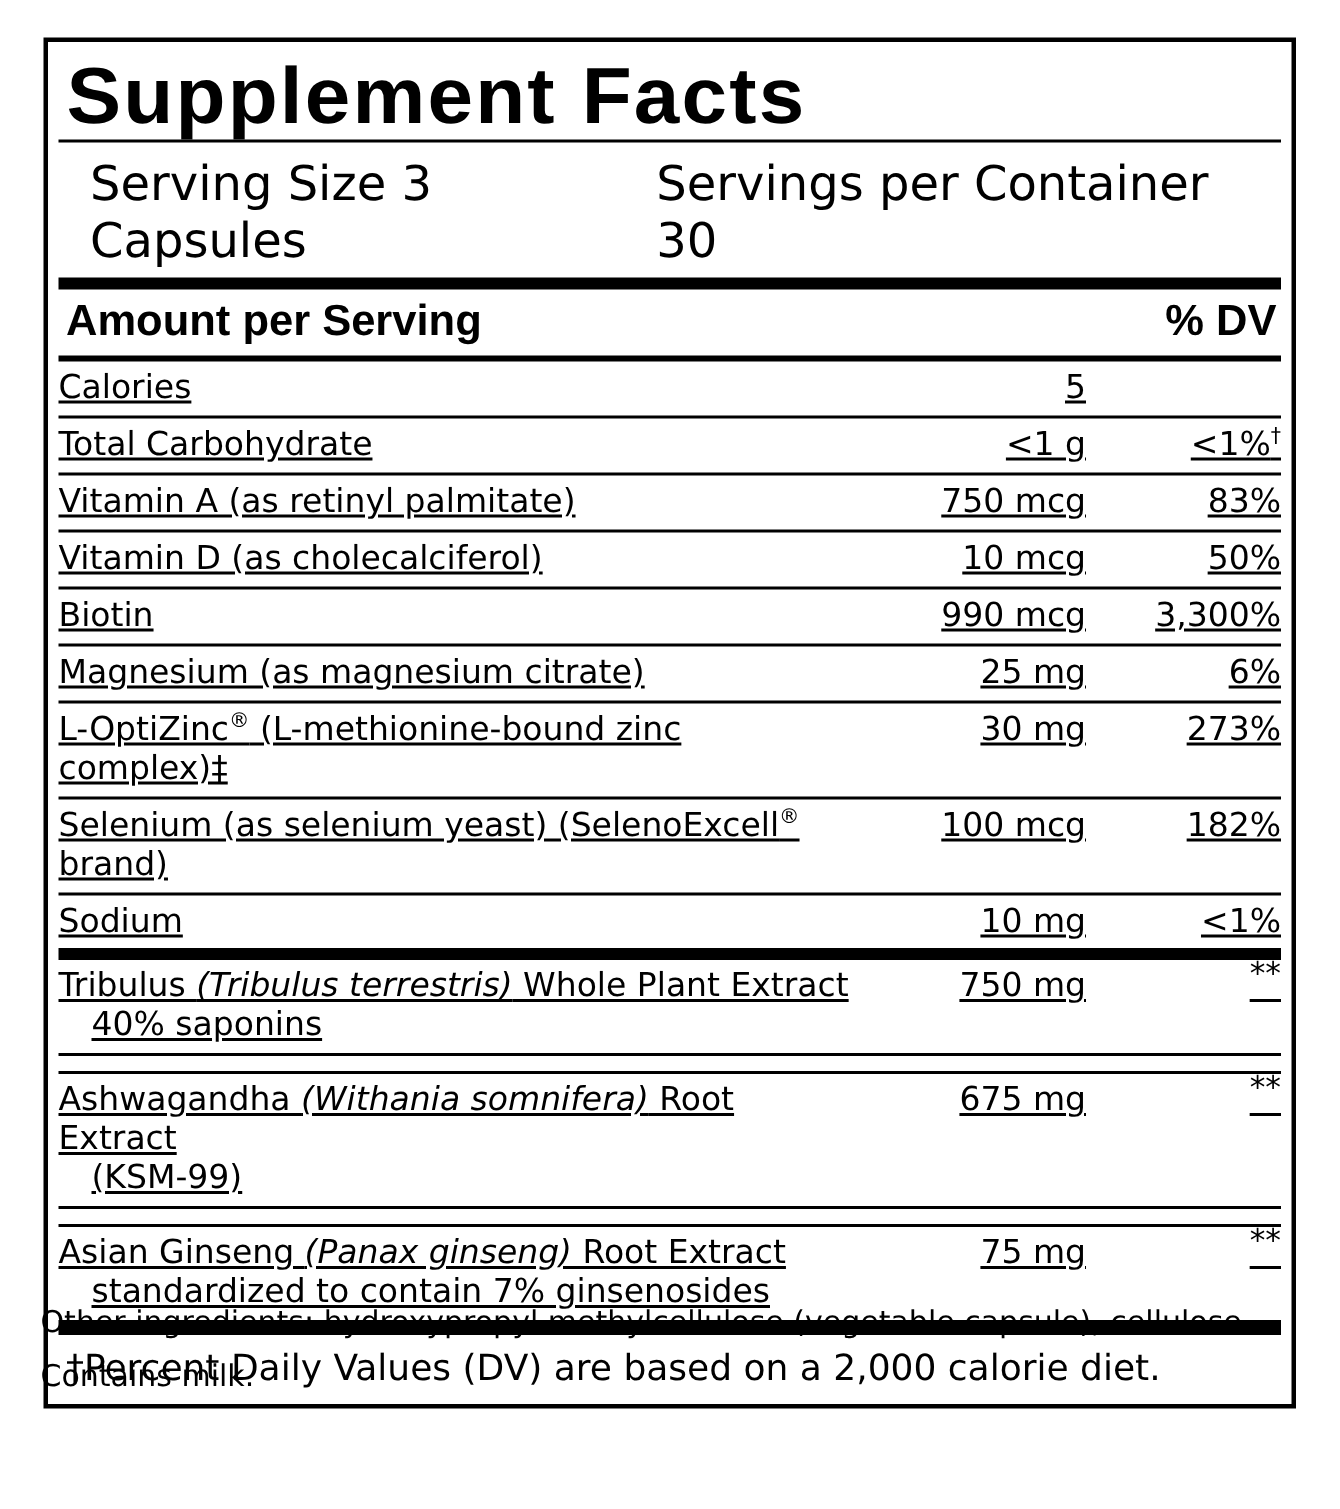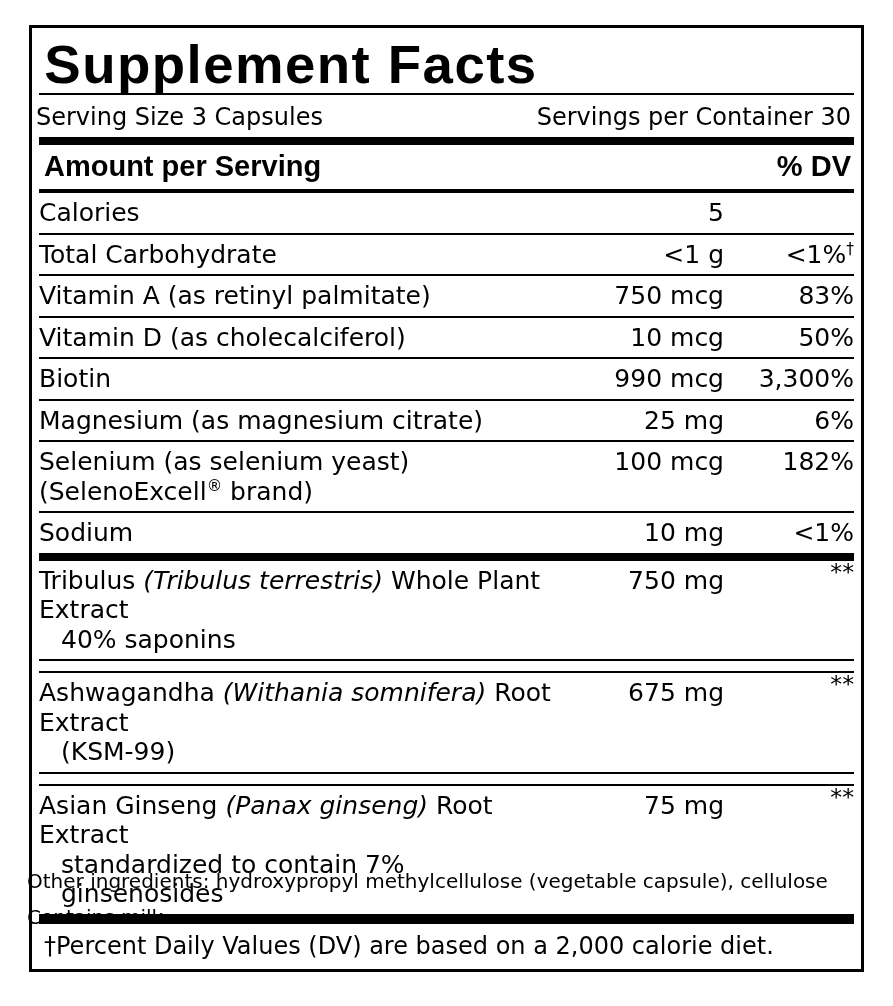--- a/index.html
+++ b/index.html
@@ -50,38 +50,39 @@
     margin: 0 7px;
   }
   .rule-thick {
     border-bottom: 8px solid #000;
     margin: 0 7px;
   }
   .serving-row {
     display: flex;
     justify-content: space-between;
     align-items: baseline;
-    font-size: 24px;
-    padding: 8px 10px 6px 4px;
+    font-size: 32px;
+    padding: 8px 10px 6px 28px;
     font-family: "DejaVu Sans", sans-serif;
   }
   .amount-row {
     display: flex;
     justify-content: space-between;
     align-items: baseline;
     font-size: 29px;
     font-weight: bold;
     padding: 5px 10px 6px 12px;
     font-family: "Liberation Sans", sans-serif;
   }
   table.facts {
     width: calc(100% - 14px);
     margin: 0 7px;
     border-collapse: collapse;
-    font-size: 25px;
+    font-size: 22px;
+    text-decoration: underline;
   }
   table.facts td {
     padding: 5px 0 5px 0;
     vertical-align: top;
     border-bottom: 2px solid #000;
   }
   table.facts tr.last-of-block td {
     border-bottom: none;
   }
   td.nutrient {
@@ -194,20 +195,25 @@
           <td class="nutrient">Biotin</td>
           <td class="amount">990 mcg</td>
           <td class="dv">3,300%</td>
         </tr>
         <tr>
           <td class="nutrient">Magnesium (as magnesium citrate)</td>
           <td class="amount">25 mg</td>
           <td class="dv">6%</td>
         </tr>
         <tr>
+          <td class="nutrient"><span>L-OptiZinc</span><span class="sup">®</span><span> (L-methionine-bound zinc complex)‡</span></td>
+          <td class="amount">30 mg</td>
+          <td class="dv">273%</td>
+        </tr>
+        <tr>
           <td class="nutrient"><span>Selenium (as selenium yeast) (SelenoExcell</span><span class="sup">®</span><span> brand)</span></td>
           <td class="amount">100 mcg</td>
           <td class="dv">182%</td>
         </tr>
         <tr class="last-of-block">
           <td class="nutrient">Sodium</td>
           <td class="amount">10 mg</td>
           <td class="dv">&lt;1%</td>
         </tr>
       </tbody>

